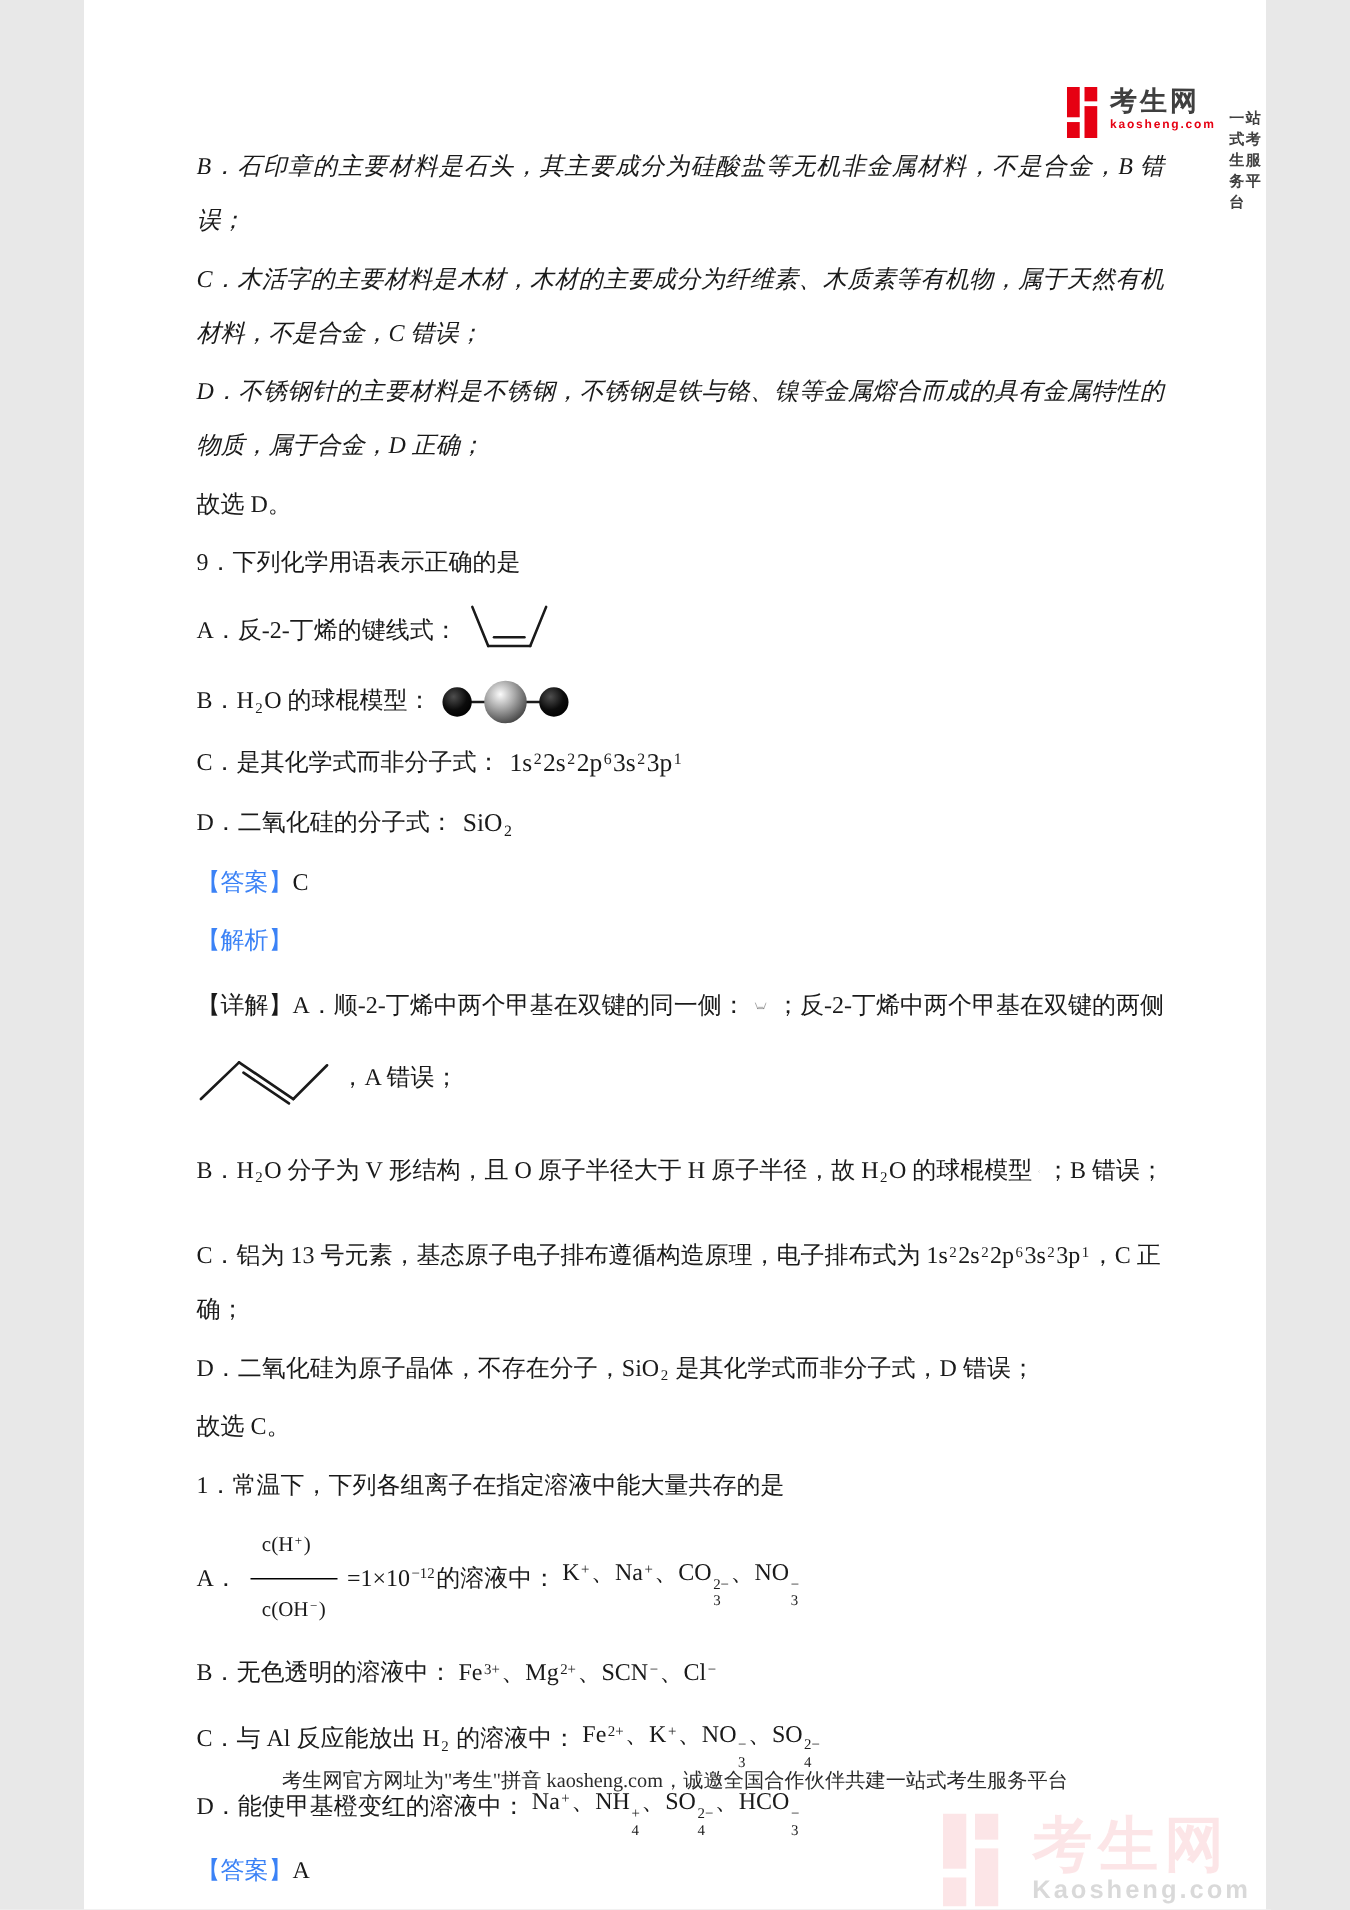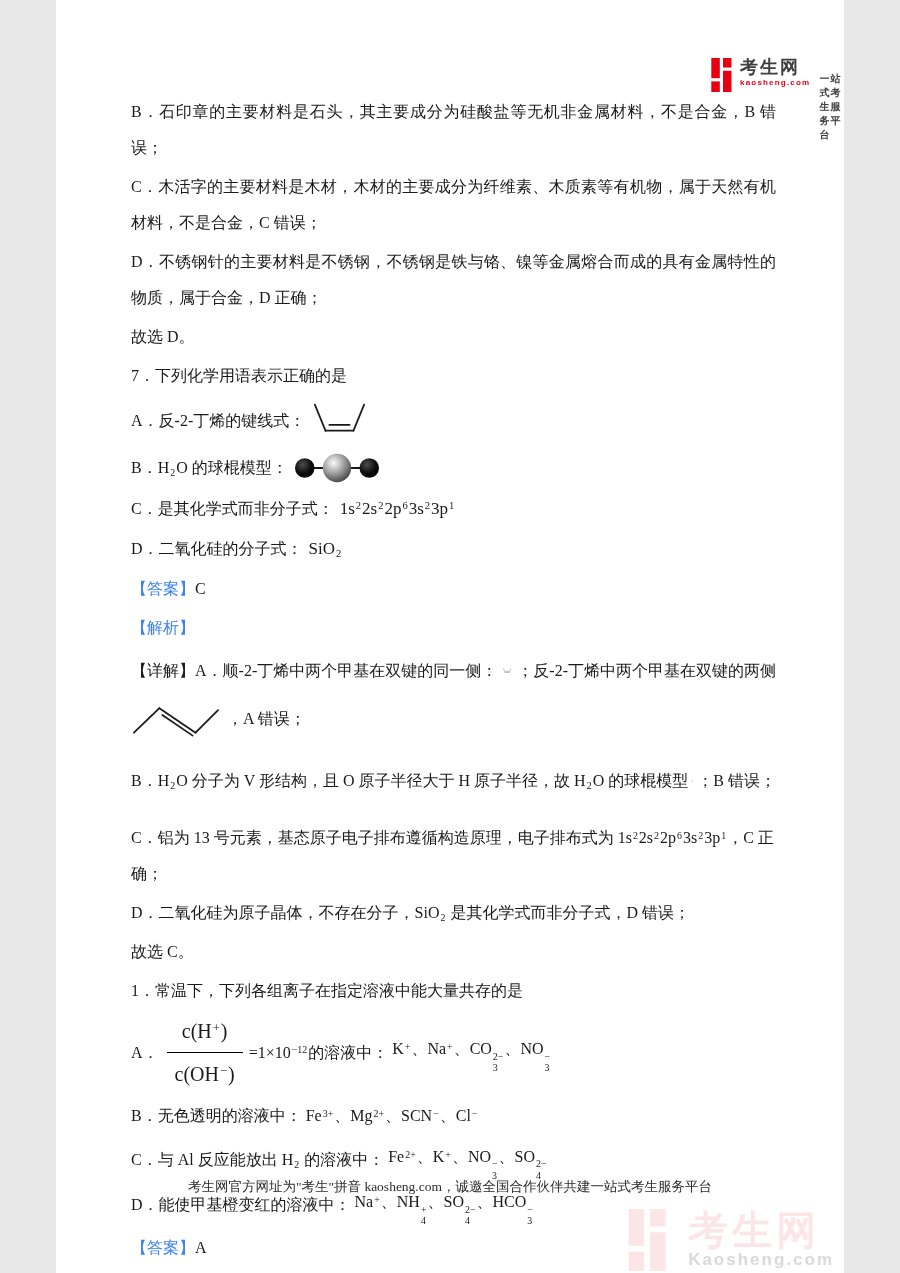--- a/index.html
+++ b/index.html
@@ -16,36 +16,36 @@
   .logo-icon rect { fill:#e60012; }
   .logo-textblock { margin-left:5px; font-family:"Liberation Sans","DejaVu Sans",sans-serif; }
   .logo-name { font-size:18px; font-weight:bold; color:#3f3f3f; letter-spacing:2px; line-height:1.05; }
   .logo-domain { font-size:8px; font-weight:bold; color:#e60012; letter-spacing:1.2px; margin-top:1px; }
   .logo-tagline { margin-left:9px; margin-top:14px; font-family:"Liberation Sans","DejaVu Sans",sans-serif;
     font-size:10px; font-weight:bold; color:#404040; letter-spacing:1px; }
 
   
   .content { position:absolute; left:75px; right:68px; top:94px; }
   .para { margin:0 0 3px 0; line-height:36px; }
-  .j { text-align:justify; }
+  .j { text-align:justify;font-style:italic; }
   .row { display:flex; align-items:center; white-space:nowrap; margin:0 0 3px 0; line-height:36px; }
   .tag { color:#3b82f6; }
 
   
   .fml { font-family:"Liberation Serif","DejaVu Serif",serif; }
   .big { font-size:17px; }
   sup { font-size:62%; line-height:0; position:relative; top:-0.45em; vertical-align:baseline; margin:0 1px; }
   sub { font-size:62%; line-height:0; position:relative; top:0.30em; vertical-align:baseline; margin:0 1px; }
   .ss { display:inline-flex; flex-direction:column; align-items:flex-start;
         font-size:62%; line-height:1.15; vertical-align:-0.55em; margin:0 1px; }
   .ss-t { display:block; }
   .ss-b { display:block; }
 
   
-  .frac { display:inline-block; text-align:center; vertical-align:middle; margin:0 6px 0 8px; font-size:20px; }
+  .frac { display:inline-block; text-align:left; vertical-align:middle; margin:0 6px 0 8px; font-size:14px; }
   .frac .num { display:block; padding:1px 8px 3px; }
   .frac .den { display:block; border-top:1.4px solid #000; padding:3px 8px 1px; }
 
   
   .struct line { stroke:#1a1a1a; stroke-width:1.8; stroke-linecap:round; }
   .struct { margin:0 6px; }
 
   
   .footer { position:absolute; left:0; right:0; top:1178px; text-align:center;
     font-size:13.5px; color:#2b2b2b; }
@@ -76,21 +76,21 @@
     <div class="logo-tagline">一站式考生服务平台</div>
   </div>
 
   <div class="content">
 
     <p class="para j">B．石印章的主要材料是石头，其主要成分为硅酸盐等无机非金属材料，不是合金，B 错误；</p>
     <p class="para j">C．木活字的主要材料是木材，木材的主要成分为纤维素、木质素等有机物，属于天然有机材料，不是合金，C 错误；</p>
     <p class="para j">D．不锈钢针的主要材料是不锈钢，不锈钢是铁与铬、镍等金属熔合而成的具有金属特性的物质，属于合金，D 正确；</p>
     <p class="para">故选 D。</p>
 
-    <p class="para">7．下列化学用语表示正确的是</p>
+    <p class="para">9．下列化学用语表示正确的是</p>
 
     <div class="row" style="min-height:48px">
       <span>A．反-2-丁烯的键线式：</span>
       <svg class="struct" width="56" height="44" viewBox="0 0 58 42" fill="none">
         <line x1="4" y1="4" x2="15" y2="31"></line>
         <line x1="15" y1="31" x2="44" y2="31"></line>
         <line x1="19" y1="25" x2="40" y2="25"></line>
         <line x1="44" y1="31" x2="55" y2="4"></line>
       </svg>
     </div>

